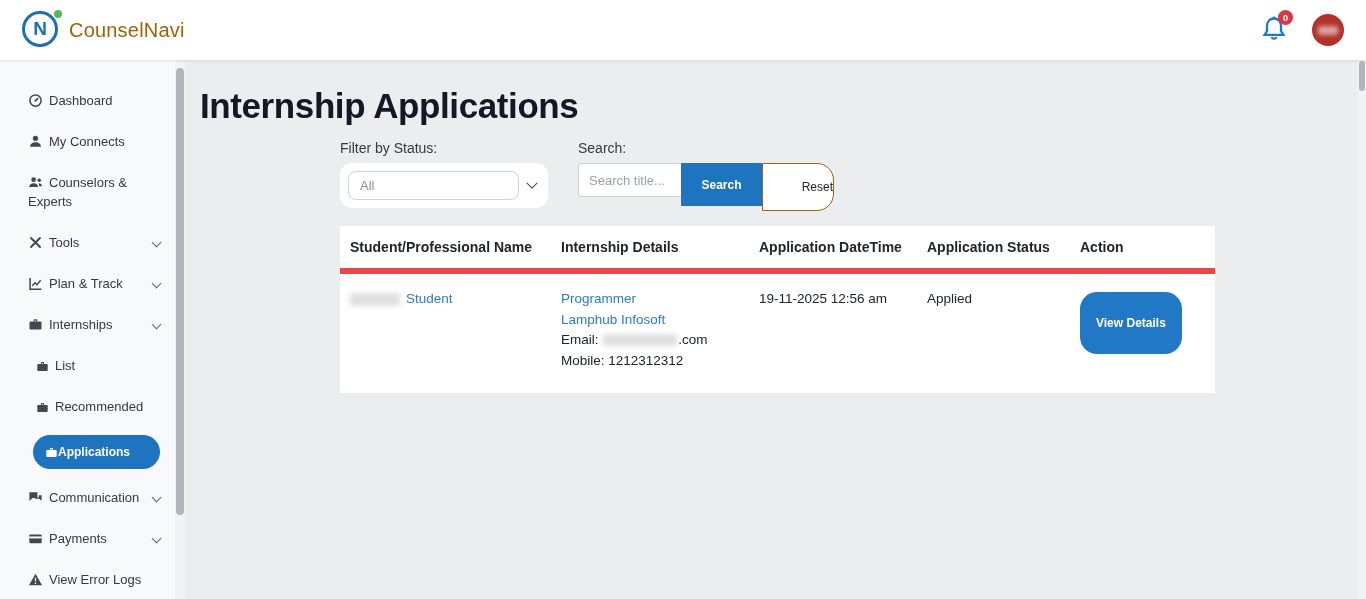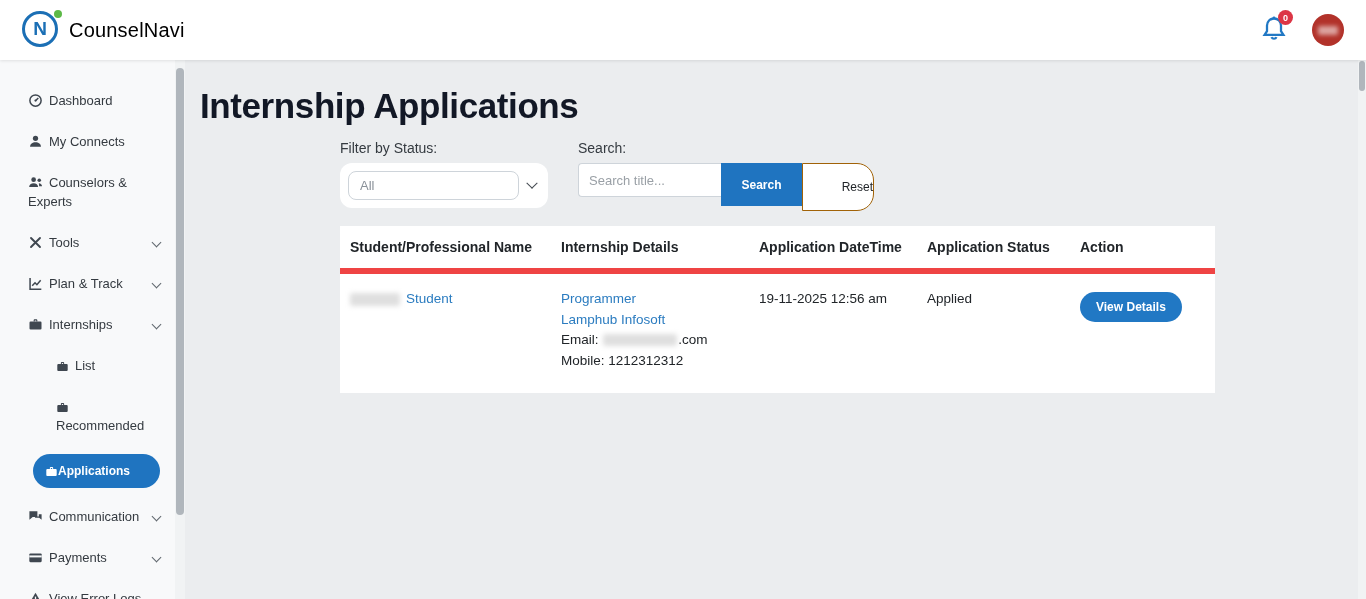--- a/index.html
+++ b/index.html
@@ -8,39 +8,39 @@
   
   .header { position:absolute; top:0; left:0; width:1366px; height:60px; background:#fff;
             display:flex; align-items:center; justify-content:space-between; padding:0 22px;
             box-shadow:0 1px 3px rgba(0,0,0,.10); z-index:20; }
   .brand { display:flex; align-items:center; gap:9px; }
   .logo-mark { position:relative; width:38px; height:38px; }
   .logo-circle { width:36px; height:36px; border-radius:50%; border:3px solid #1b6fb5;
                  display:flex; align-items:center; justify-content:center;
                  color:#1b6fb5; font-weight:bold; font-size:19px; }
   .logo-dot { position:absolute; top:-1px; right:-2px; width:8px; height:8px; border-radius:50%; background:#5cb947; }
-  .brand-name { color:#000000; font-size:20px; font-weight:500; letter-spacing:.2px; }
+  .brand-name { color:#a16207; font-size:20px; font-weight:500; letter-spacing:.2px; }
   .header-right { display:flex; align-items:center; gap:22px; }
   .bell-wrap { position:relative; width:30px; height:30px; cursor:pointer; }
   .bell-badge { position:absolute; top:-5px; right:-3px; min-width:15px; height:15px; border-radius:8px;
                 background:#dc3545; color:#fff; font-size:9px; font-weight:bold;
                 display:flex; align-items:center; justify-content:center; padding:0 3px; }
   .avatar { width:32px; height:32px; border-radius:50%; background:#b2322a; cursor:pointer;
             display:flex; align-items:center; justify-content:center; overflow:hidden; }
   .avatar .smudge { width:20px; height:9px; background:rgba(255,255,255,.55); border-radius:2px; filter:blur(2px); }
 
   
   .sidebar { position:absolute; top:60px; left:0; bottom:0; width:175px; background:#f8f9fa;
              padding-top:20px; font-size:13px; color:#343a40; overflow:hidden; }
   .nav-item { position:relative; display:block; padding:11px 26px 11px 28px; line-height:19px; cursor:pointer; }
   .nav-item .icon { display:inline-block; width:15px; height:15px; margin-right:6px; vertical-align:-3px; }
   .nav-item .icon svg { display:block; }
   .chev { position:absolute; right:15px; top:17px; width:7px; height:7px;
           border-right:1.7px solid #5f666d; border-bottom:1.7px solid #5f666d; transform:rotate(45deg); }
-  .nav-sub .nav-item { padding-left:56px; }
+  .nav-sub .nav-item { padding-left:36px; }
   .nav-sub .nav-item .icon { width:13px; height:13px; }
   .nav-pill { margin:8px 15px 8px 33px; background:#1f74c0; color:#fff; border-radius:19px;
               padding:10px 12px; font-size:12px; font-weight:bold; display:flex; align-items:center; cursor:pointer; }
 
   
   .v-scroll { position:absolute; top:60px; left:175px; bottom:0; width:10px; background:#f1f3f4; z-index:15; }
   .v-scroll .thumb { position:absolute; top:8px; left:1px; width:8px; height:447px; background:#b0b6bc; border-radius:4px; }
   .r-scroll { position:absolute; top:60px; right:0; bottom:0; width:8px; background:#f1f3f4; z-index:15; }
   .r-scroll .thumb { position:absolute; top:1px; left:1px; width:6px; height:30px; background:#b0b6bc; border-radius:3px; }
 
@@ -48,38 +48,38 @@
   .main { position:absolute; top:60px; left:185px; right:8px; bottom:0; background:#ebedef; padding:16px 0 0 15px; }
   .page-title { font-size:35px; font-weight:700; color:#121826; letter-spacing:-.4px; margin:10px 0 14px 0; }
 
   .controls { display:flex; margin-left:140px; gap:30px; align-items:flex-start; }
   .ctrl-label { font-size:14px; color:#343a40; margin-bottom:7px; }
   .select-wrap { width:208px; background:#fff; border-radius:12px; padding:8px; display:flex; align-items:center; gap:9px; cursor:pointer; }
   .select-box { flex:1; border:1px solid #ced4da; border-radius:8px; padding:6px 11px; font-size:13px; color:#8a9199; background:#fff; }
   .sel-chev { width:8px; height:8px; border-right:1.8px solid #444a51; border-bottom:1.8px solid #444a51;
               transform:rotate(45deg) translate(-2px,-2px); margin-right:4px; }
   .search-group { display:flex; height:34px; }
-  .search-input { width:143px; height:34px; border:1px solid #ced4da; border-right:none; border-radius:4px 0 0 4px;
+  .search-input { width:103px; height:34px; border:1px solid #ced4da; border-right:none; border-radius:4px 0 0 4px;
                   padding:0 10px; font-size:13px; color:#343a40; outline:none; background:#fff; }
   .search-input::placeholder { color:#9aa0a6; }
   .btn-search { width:81px; height:43px; background:#1f74c0; color:#fff; border:none; font-size:12px; font-weight:bold; cursor:pointer; }
   .btn-reset { width:72px; height:48px; background:#fff; color:#212529; border:1px solid #a16207;
                border-radius:0 17px 17px 0; font-size:12px; cursor:pointer;text-align:right; }
 
   
   .table-card { margin:18px 0 0 140px; width:875px; background:#fff; }
   .t-row { display:grid; grid-template-columns:211px 198px 168px 153px 1fr; }
   .t-head { border-bottom:6px solid #ef4444; }
   .t-head .cell { padding:13px 10px; font-size:14px; font-weight:bold; color:#212529; }
   .t-body .cell { padding:15px 10px 22px 10px; font-size:13.5px; color:#212529; line-height:20.5px; }
   .link { color:#2b7cc0; text-decoration:none; cursor:pointer; }
   .blur-block { display:inline-block; background:#dfdfdf; border-radius:2px; filter:blur(2.5px); vertical-align:middle; }
   .blur-name { width:50px; height:13px; margin-right:6px; }
   .blur-email { width:74px; height:12px; margin:0 1px; }
-  .btn-view { background:#2178c4; color:#fff; border:none; border-radius:17px; padding:8px 16px;
+  .btn-view { background:#2178c4; color:#fff; border:none; border-radius:17px; padding:24px 16px;
               font-size:12px; font-weight:bold; cursor:pointer; margin-top:3px;text-align:right; }
 </style>
 </head>
 <body>
 
 <div class="header">
   <div class="brand">
     <span class="logo-mark">
       <span class="logo-circle">N</span>
         <span class="logo-dot"></span>

